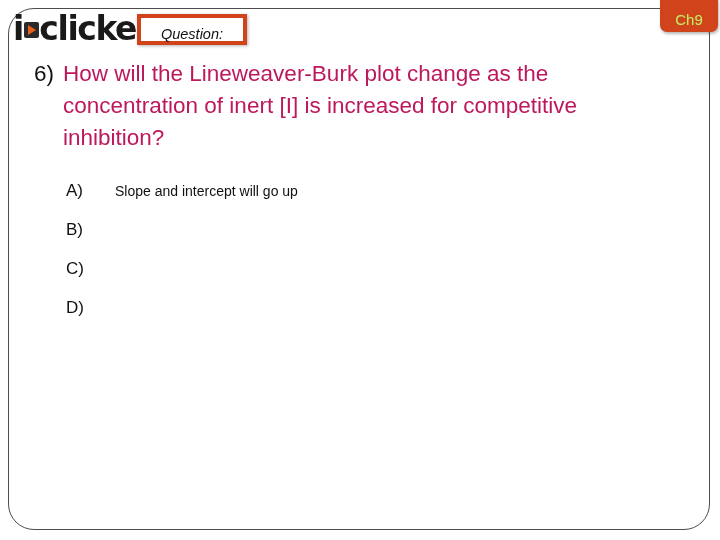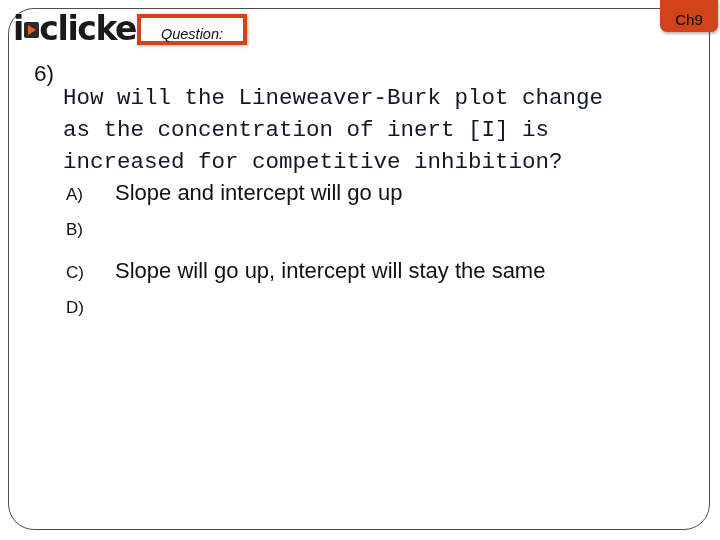--- a/index.html
+++ b/index.html
@@ -122,21 +122,21 @@
     align-items: flex-end;
     justify-content: center;
     padding-bottom: 5px;
     box-sizing: border-box;
     z-index: 7;
     box-shadow: 1px 2px 3px rgba(0,0,0,0.28);
   }
   .chapter-tab-label {
     font-family: "Liberation Sans", sans-serif;
     font-size: 15px;
-    color: #000000;
+    color: #bef264;
     line-height: 1;
   }
 
   
   .question-block {
     position: absolute;
     left: 34px;
     top: 58px;
     width: 620px;
     z-index: 2;
@@ -145,27 +145,26 @@
   }
   .question-number {
     font-family: "Liberation Sans", sans-serif;
     font-size: 22.5px;
     color: #111111;
     line-height: 32px;
     flex: 0 0 auto;
     padding-right: 9px;
   }
   .question-text {
-    font-family: Liberation Mono, monospace;
+    font-family: Liberation Sans, sans-serif;
     font-size: 22.5px;
-    color: #0f172a;
+    color: #be185d;
     line-height: 32px;
     flex: 1 1 auto;
     max-width: 560px;
-    margin-top: 24px;
   }
 
   
   .options {
     position: absolute;
     left: 66px;
     top: 182px;
     width: 600px;
     z-index: 2;
   }
@@ -177,21 +176,21 @@
   .option-letter {
     font-family: "Liberation Sans", sans-serif;
     font-size: 17px;
     color: #111111;
     width: 49px;
     flex: 0 0 49px;
     line-height: 1;
   }
   .option-text {
     font-family: "Liberation Sans", sans-serif;
-    font-size: 22px;
+    font-size: 14px;
     color: #111111;
     line-height: 1;
     white-space: nowrap;
   }
 </style>
 </head>
 <body>
 
 <div id="slide">
 
@@ -219,20 +218,19 @@
   <div class="options">
     <div class="option-row">
       <span class="option-letter">A)</span>
       <span class="option-text">Slope and intercept will go up</span>
     </div>
     <div class="option-row">
       <span class="option-letter">B)</span>
     </div>
     <div class="option-row">
       <span class="option-letter">C)</span>
-      <span class="option-text">Slope will go up, intercept will stay the same</span>
     </div>
     <div class="option-row">
       <span class="option-letter">D)</span>
     </div>
   </div>
 
 </div>
 
 </body></html>

